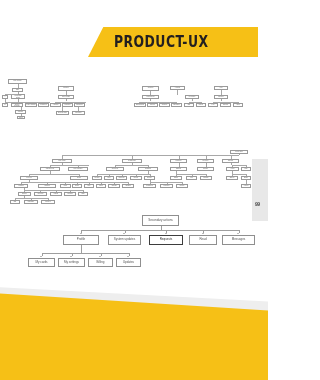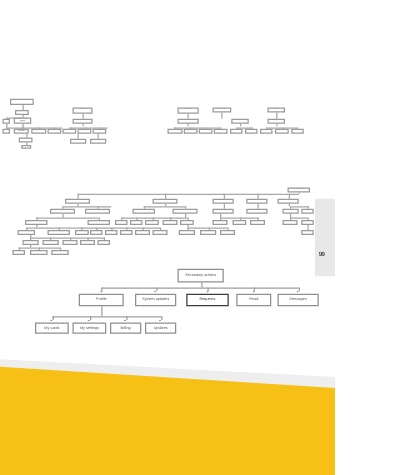--- a/index.html
+++ b/index.html
@@ -74,20 +74,23 @@
     position:absolute;width:0;height:0;
     border-left:1.2px solid transparent;border-right:1.2px solid transparent;
     border-top:1.8px solid #7a7a7a;
   }
 </style>
 </head>
 <body>
 
 <div class="page">
 
+  <div class="banner">
+    <div class="banner-title">PRODUCT-UX</div>
+  </div>
 
   <div class="cluster" id="cluster-top">
       <div class="node" style="left: 8px; top: 79px; width: 19px; height: 4.5px;">Main section</div>
       <div class="node" style="left: 12px; top: 88px; width: 11px; height: 3.6px;">Start</div>
       <div class="node" style="left: 2px; top: 95px; width: 6px; height: 3.6px;">A</div>
       <div class="node" style="left: 11px; top: 94px; width: 14px; height: 5px;">Secondary option</div>
       <div class="node" style="left: 2px; top: 103px; width: 6px; height: 3.6px;">B</div>
       <div class="node" style="left: 11px; top: 103px; width: 12px; height: 4.4px;">Create account</div>
       <div class="node" style="left: 25px; top: 103px; width: 12px; height: 4.4px;">Log in details</div>
       <div class="node" style="left: 38px; top: 103px; width: 11px; height: 4.4px;">Checkout</div>

